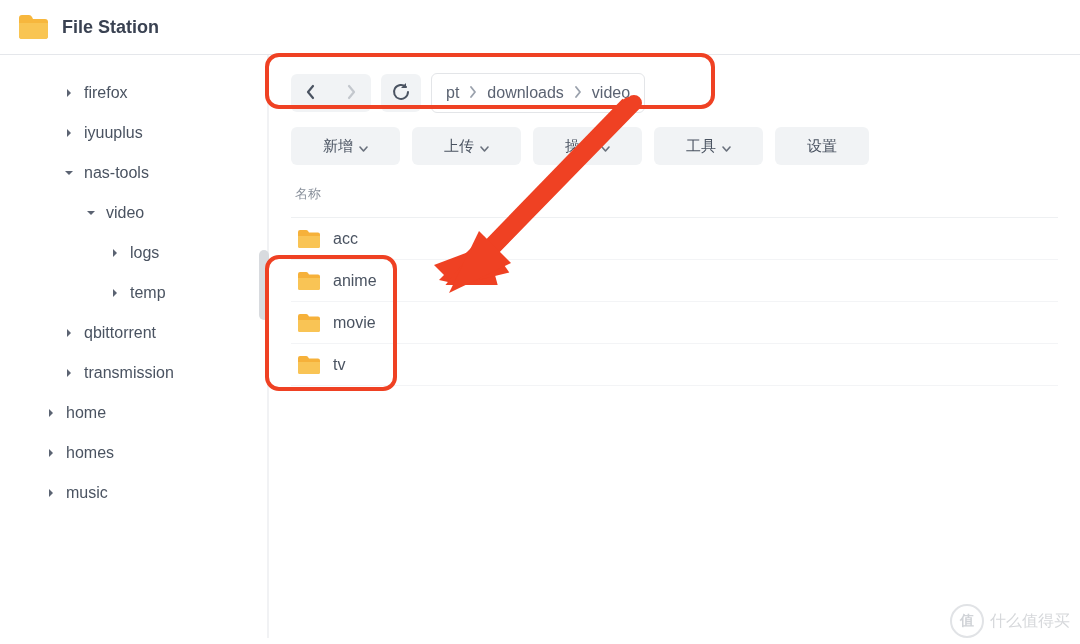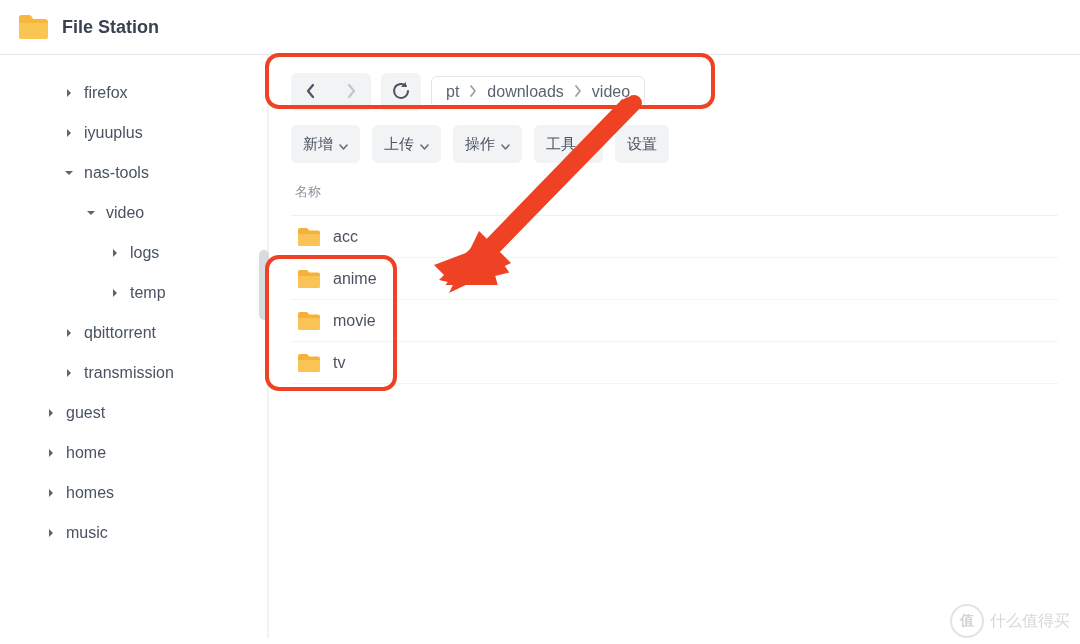--- a/index.html
+++ b/index.html
@@ -96,38 +96,38 @@
   padding: 0 16px;
 }
 .nav-btn {
   width: 40px;
   padding: 0;
 }
 .nav-btn.left { border-radius: 6px 0 0 6px; }
 .nav-btn.right { border-radius: 0 6px 6px 0; }
 .nav-btn.disabled { color: #b7bbc2; cursor: default; }
 .breadcrumb {
-  height: 32px;
+  height: 40px;
   border: 1px solid #e3e5e8;
   border-radius: 6px;
   display: flex;
   align-items: center;
   padding: 0 14px;
   gap: 4px;
   color: #5b6372;
   font-size: 16px;
   justify-content: space-between;
 }
 .breadcrumb .sep { color: #9aa1ac; padding: 0 6px; }
 .toolbar {
   display: flex;
   gap: 12px;
   margin-bottom: 14px;
 }
-.toolbar .btn { padding: 0 12px; }
+.toolbar .btn { padding: 0 32px; }
 .toolbar .btn .caret { margin-left: 6px; }
 .col-header {
   color: #8a919c;
   font-size: 13px;
   padding: 6px 4px 14px 4px;
   border-bottom: 1px solid #eef0f2;
 }
 .file-list { list-style: none; }
 .file-row {
   display: flex;
@@ -240,28 +240,20 @@
           </span>
           <span>qbittorrent</span>
         </li>
         <li class="tree-item lvl0">
           <span class="disclosure">
             <svg width="10" height="10" viewBox="0 0 10 10">
               <path d="M3 1 L7 5 L3 9 Z" fill="#5b6372"></path>
             </svg>
           </span>
           <span>transmission</span>
-        </li>
-        <li class="tree-item lvl-1">
-          <span class="disclosure">
-            <svg width="10" height="10" viewBox="0 0 10 10">
-              <path d="M3 1 L7 5 L3 9 Z" fill="#5b6372"></path>
-            </svg>
-          </span>
-          <span>guest</span>
         </li>
         <li class="tree-item lvl-1">
           <span class="disclosure">
             <svg width="10" height="10" viewBox="0 0 10 10">
               <path d="M3 1 L7 5 L3 9 Z" fill="#5b6372"></path>
             </svg>
           </span>
           <span>home</span>
         </li>
         <li class="tree-item lvl-1">

